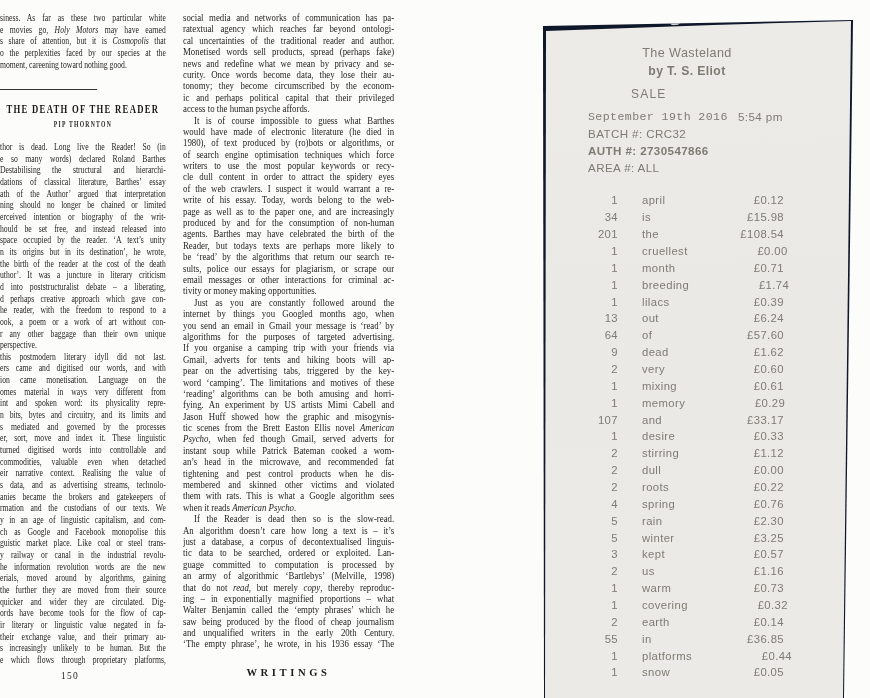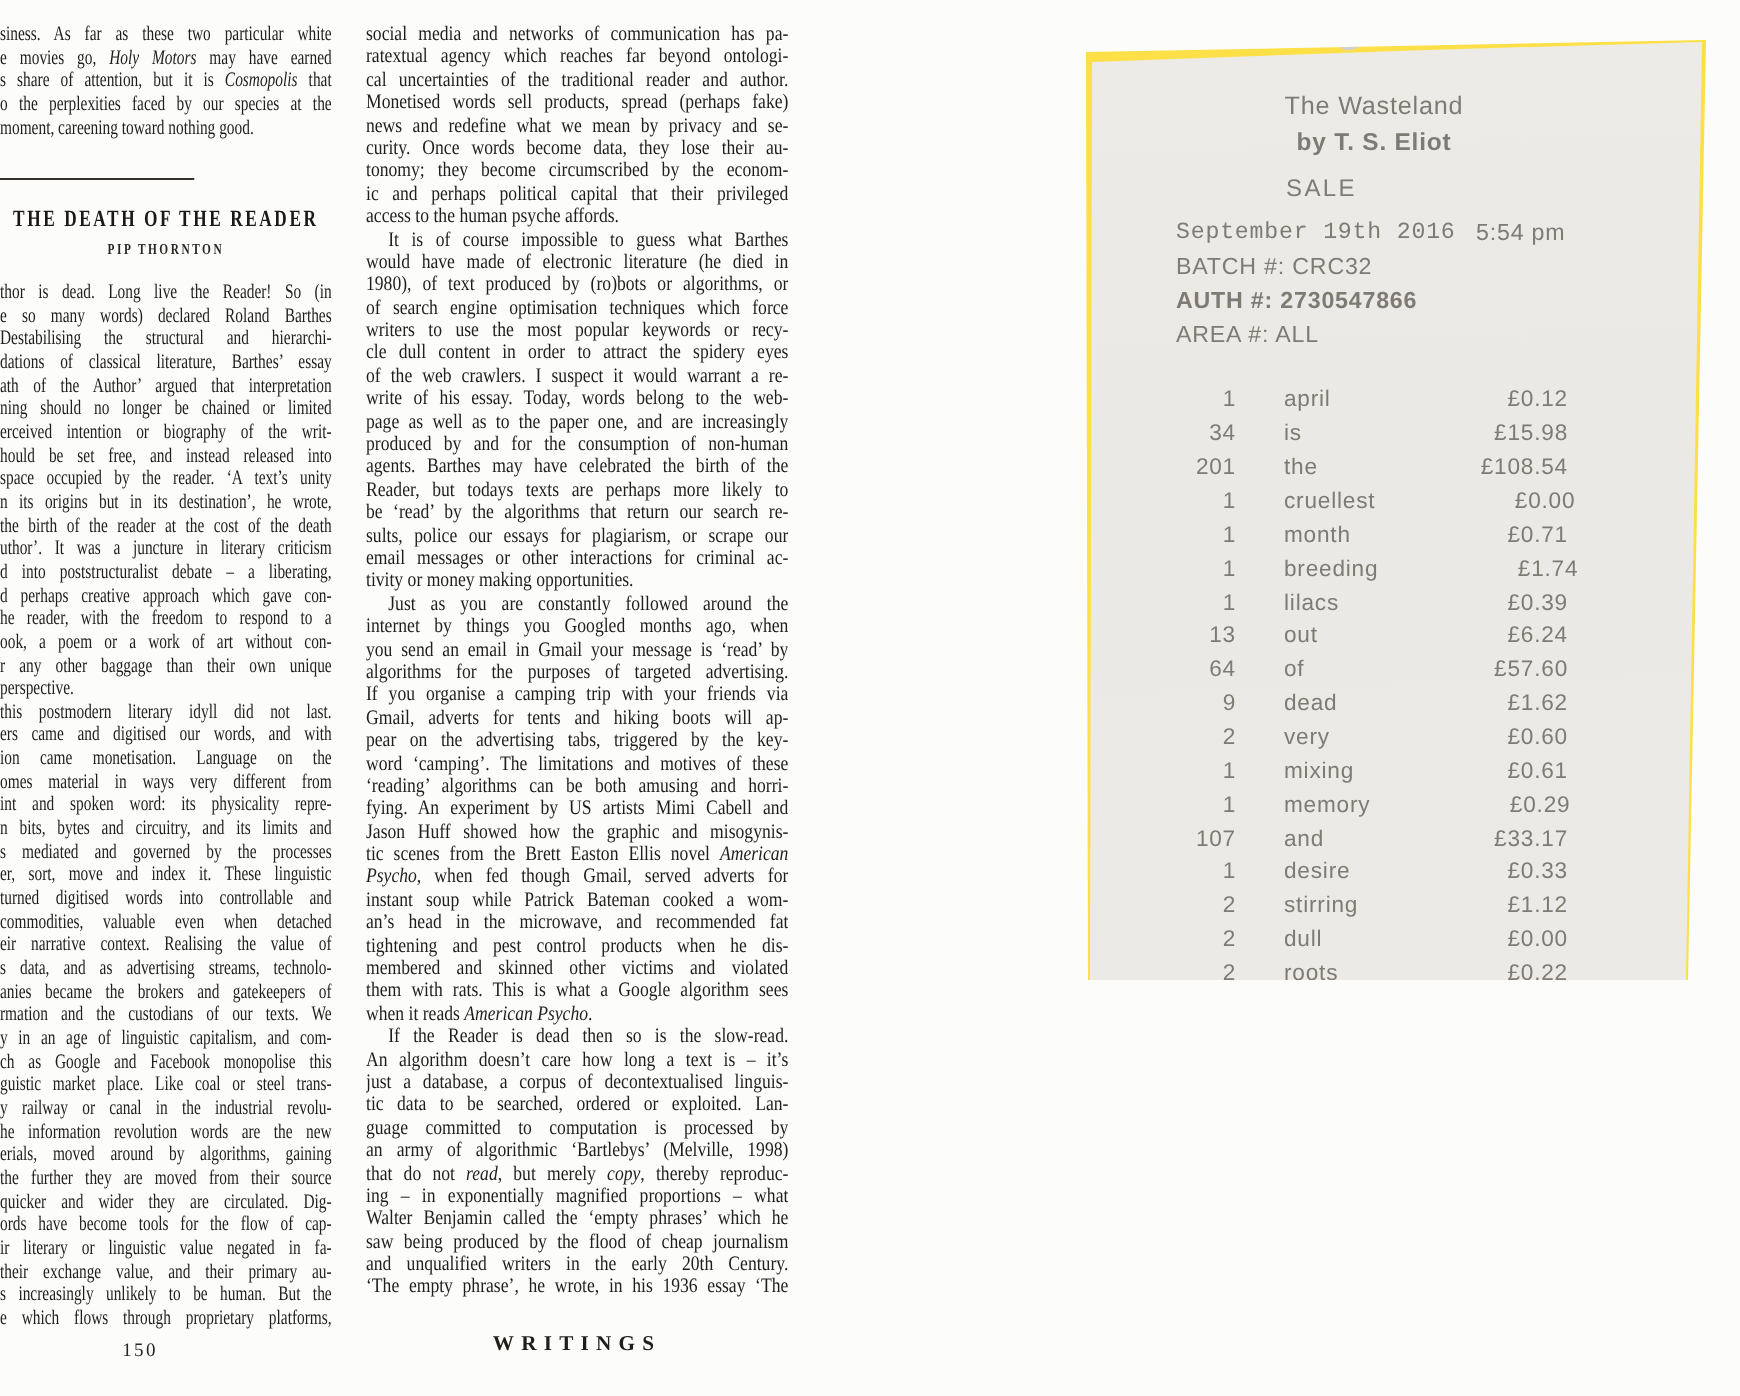--- a/index.html
+++ b/index.html
@@ -31,34 +31,34 @@
           font-size:7.6px;font-weight:700;letter-spacing:1.7px;color:#2b2823;}
   .bodyblock{position:absolute;left:0;top:141px;width:100%;}
   .midblock{position:absolute;left:0;top:12px;width:100%;}
 
   .pageno{position:absolute;left:28px;top:671px;width:84px;text-align:center;
           font-size:9.5px;letter-spacing:1.2px;color:#2a2722;}
   .footer-mid{position:absolute;left:183px;top:667px;width:211px;text-align:center;
           font-size:10.6px;letter-spacing:3.6px;color:#211e1a;font-weight:700;}
 
   
-  .photo{position:absolute;left:543px;top:0;width:310px;height:490px;
+  .photo{position:absolute;left:543px;top:0;width:310px;height:698px;
          clip-path:polygon(0 26px,100% 20px,calc(100% - 9px) 100%,1px 100%);
-         background:#fde047;}
+         background:#0f172a;}
   .paper{position:absolute;inset:0;
          clip-path:polygon(3px 31px,55% 25px,calc(100% - 2px) 21px,calc(100% - 10px) 100%,2px 100%);
          background:linear-gradient(178deg,#edebe8 0%,#eae9e6 45%,#ebeae6 100%);}
   .notch{position:absolute;left:127px;top:20px;width:10px;height:5px;
          background:#d2d1ce;border-radius:45%;transform:rotate(-7deg);}
 
   .receipt{position:absolute;inset:0;font-family:"Liberation Sans",sans-serif;
            color:#7e7b73;letter-spacing:0.4px;filter:blur(0.25px);}
   .r-title{position:absolute;top:46px;left:0;width:288px;text-align:center;font-size:12.6px;}
   .r-sub{position:absolute;top:64px;left:0;width:288px;text-align:center;font-size:12.2px;font-weight:bold;}
-  .r-sale{position:absolute;top:87px;left:100px;font-size:12px;letter-spacing:1.2px;}
+  .r-sale{position:absolute;top:87px;left:88px;font-size:12px;letter-spacing:1.2px;}
   .r-line{position:absolute;font-size:11.6px;}
   .r-date{top:110px;left:45px;font-family:Liberation Mono, monospace;}
   .r-time{top:110px;left:195px;}
   .r-batch{top:127px;left:45px;}
   .r-auth{top:144px;left:45px;font-weight:bold;}
   .r-area{top:161px;left:45px;}
   .r-items{position:absolute;top:192px;left:0;width:241px;}
   .r-row{display:grid;grid-template-columns:75px 1fr 100px;height:16.87px;
          align-items:center;font-size:11.3px;}
   .r-qty{text-align:right;}

